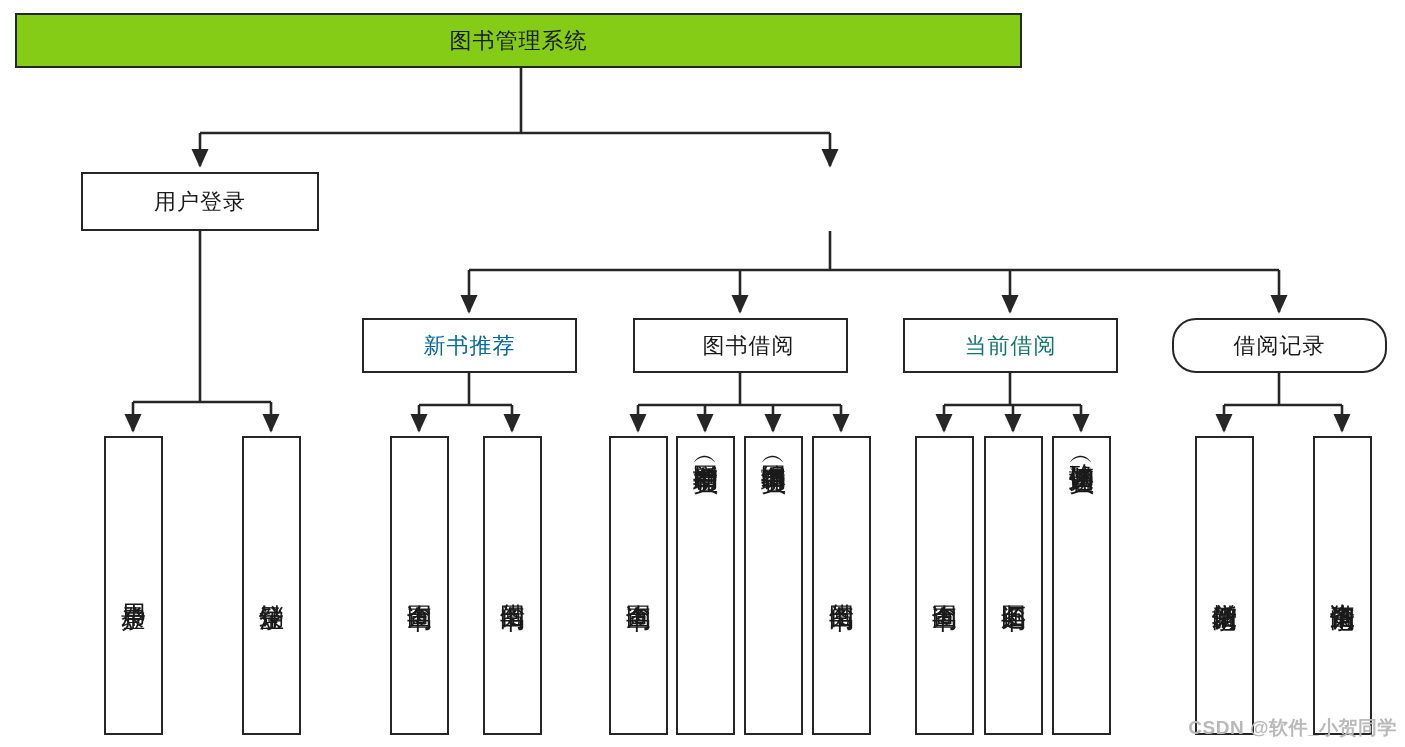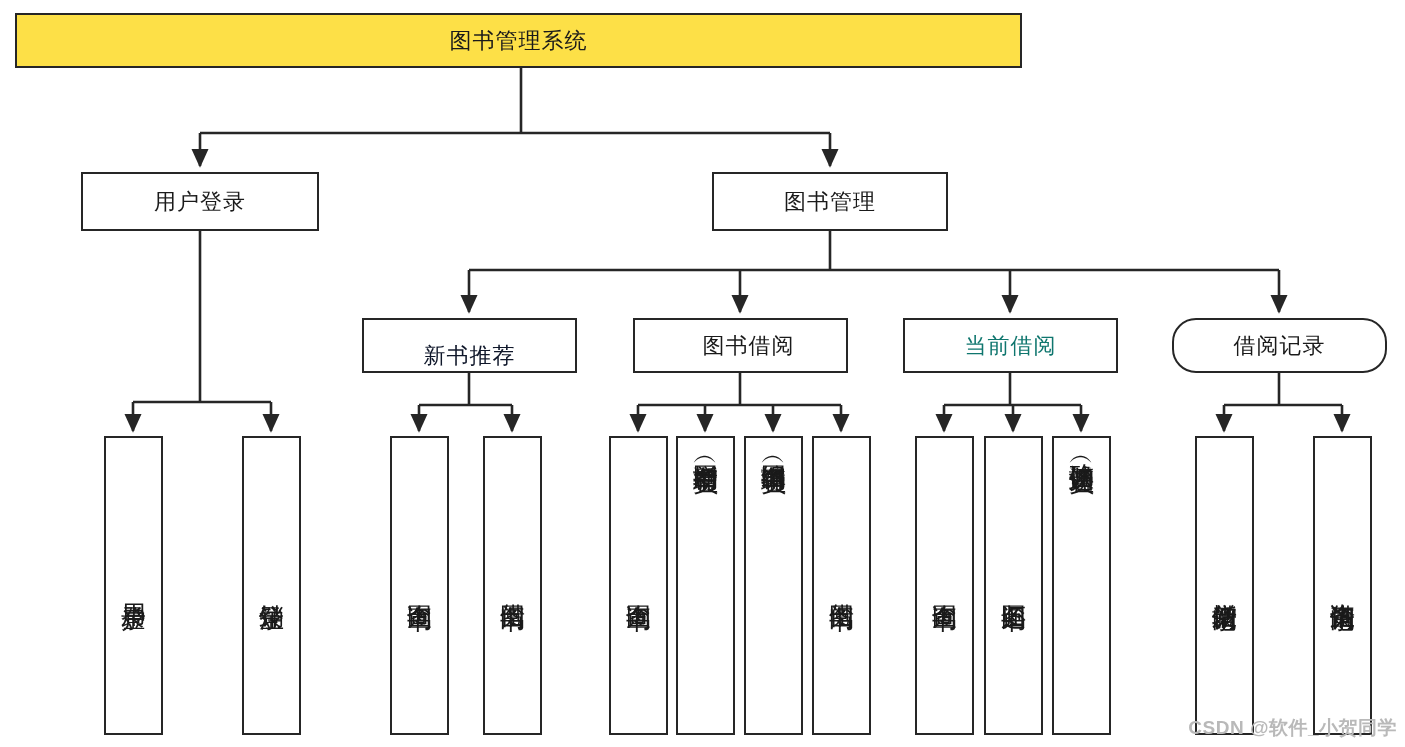--- a/index.html
+++ b/index.html
@@ -117,32 +117,29 @@
       <path d="M 1013 405 L 1013 431" marker-end="url(#arrow)"></path>
       <path d="M 1081 405 L 1081 431" marker-end="url(#arrow)"></path>
 
       <path d="M 1279 373 L 1279 405"></path>
       <path d="M 1224 405 L 1342 405"></path>
       <path d="M 1224 405 L 1224 431" marker-end="url(#arrow)"></path>
       <path d="M 1342 405 L 1342 431" marker-end="url(#arrow)"></path>
     </g>
   </svg>
 
-  <div class="node horiz" style="left: 15px; top: 13px; width: 1007px; height: 55px; border-color: rgb(38, 38, 38); background: #fde047; color: rgb(26, 26, 26); font-family: Liberation Serif, serif;">
+  <div class="node horiz" style="left: 15px; top: 13px; width: 1007px; height: 55px; border-color: rgb(38, 38, 38); background: #84cc16; color: rgb(26, 26, 26); font-family: Liberation Serif, serif;">
     <span class="lbl">图书管理系统</span>
   </div>
 
   <div class="node horiz" style="left: 81px; top: 172px; width: 238px; height: 59px; border-color: rgb(38, 38, 38); background: rgb(255, 255, 255); color: rgb(26, 26, 26);">
     <span class="lbl">用户登录</span>
   </div>
-  <div class="node horiz" style="left: 712px; top: 172px; width: 236px; height: 59px; border-color: rgb(38, 38, 38); background: rgb(255, 255, 255); color: rgb(26, 26, 26);">
-    <span class="lbl">图书管理</span>
-  </div>
 
-  <div class="node horiz" style="left: 362px; top: 318px; width: 215px; height: 55px; border-color: rgb(38, 38, 38); background: rgb(255, 255, 255); color: #0f172a; align-items: flex-end;">
+  <div class="node horiz" style="left: 362px; top: 318px; width: 215px; height: 55px; border-color: rgb(38, 38, 38); background: rgb(255, 255, 255); color: #0369a1;">
     <span class="lbl">新书推荐</span>
   </div>
   <div class="node horiz" style="left: 633px; top: 318px; width: 215px; height: 55px; border-color: rgb(38, 38, 38); background: rgb(255, 255, 255); color: rgb(26, 26, 26); padding-left: 16px;">
     <span class="lbl">图书借阅</span>
   </div>
   <div class="node horiz" style="left: 903px; top: 318px; width: 215px; height: 55px; border-color: rgb(38, 38, 38); background: rgb(255, 255, 255); color: #0f766e;">
     <span class="lbl">当前借阅</span>
   </div>
   <div class="node horiz" style="left: 1172px; top: 318px; width: 215px; height: 55px; border-color: rgb(38, 38, 38); background: rgb(255, 255, 255); color: rgb(26, 26, 26); border-radius: 24px;">
     <span class="lbl">借阅记录</span>

